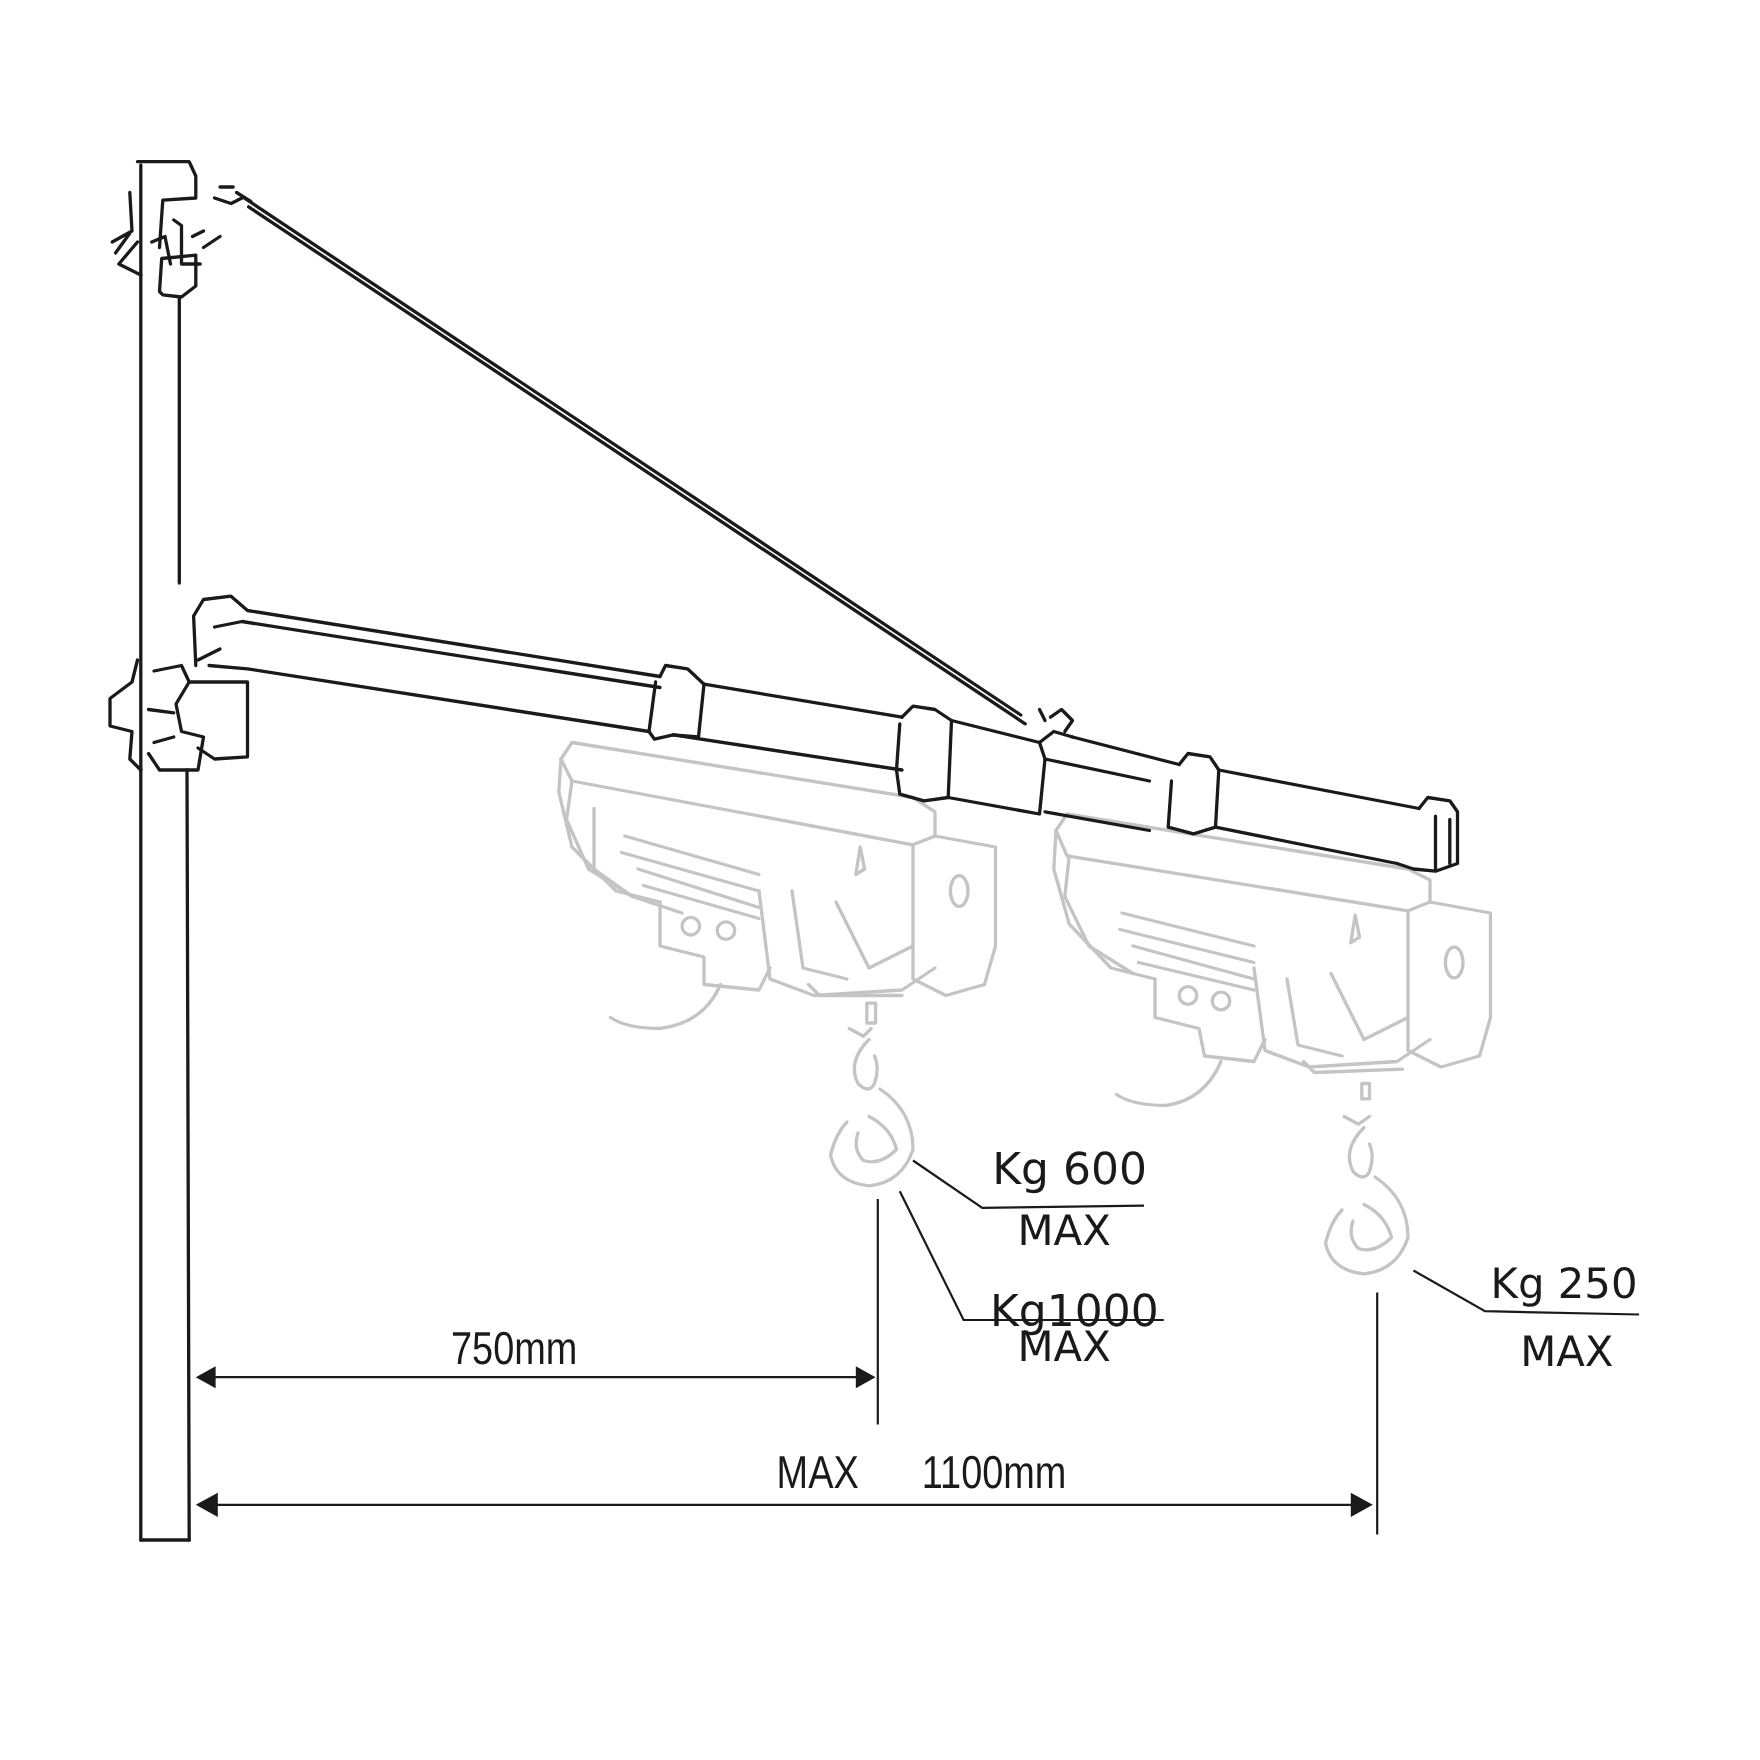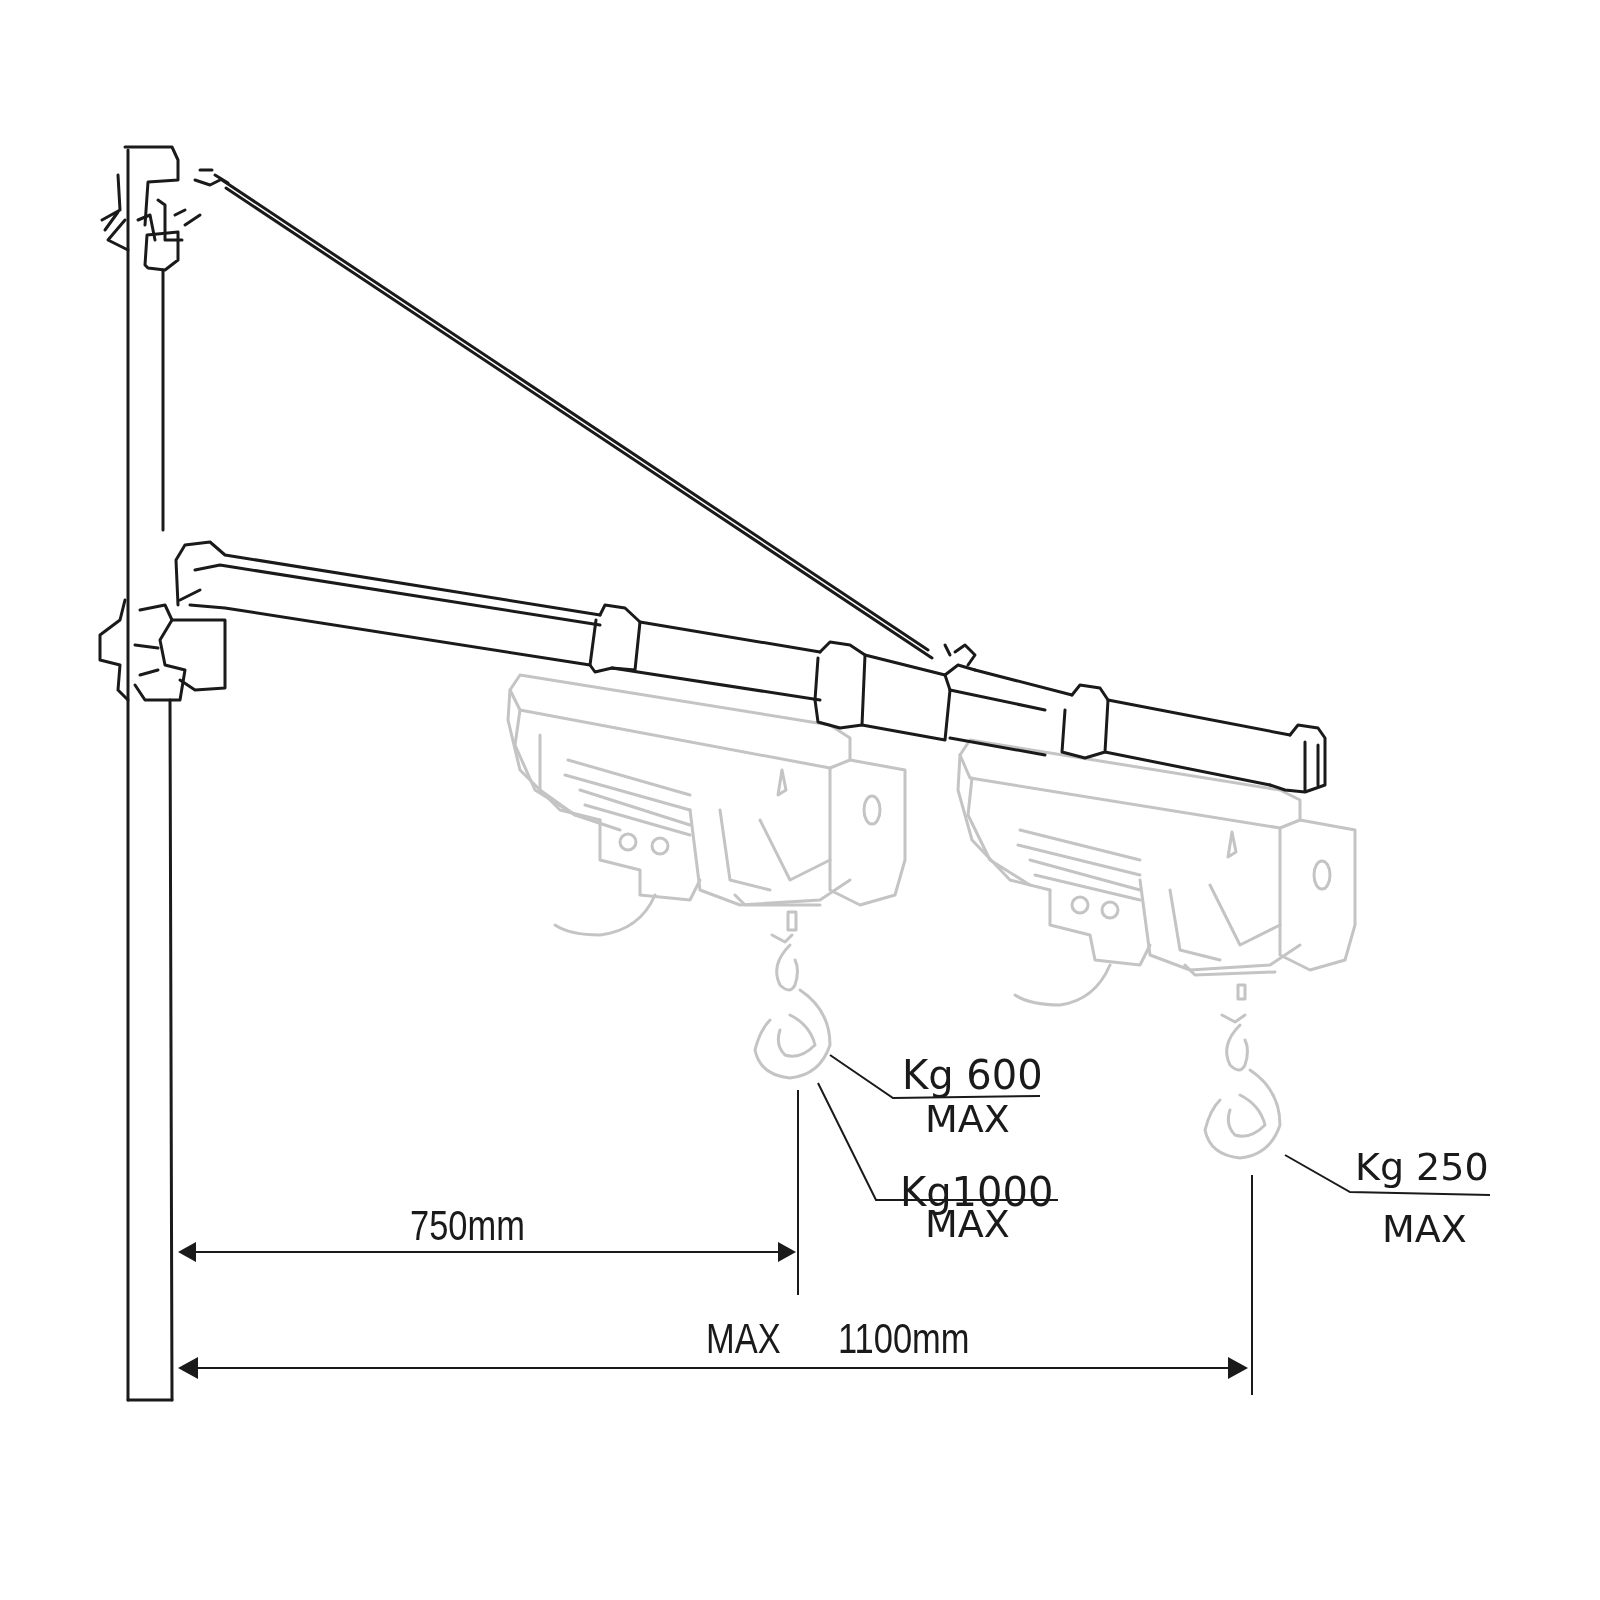--- a/index.html
+++ b/index.html
@@ -133,21 +133,21 @@
     <line x1="1252" y1="1175" x2="1252" y2="1395" class="thin"></line>
     <line x1="192" y1="1252" x2="782" y2="1252" class="thin"></line>
     <polygon points="178,1252 196,1242 196,1262" fill="#1a1a1a"></polygon>
     <polygon points="796,1252 778,1242 778,1262" fill="#1a1a1a"></polygon>
     <line x1="192" y1="1368" x2="1236" y2="1368" class="thin"></line>
     <polygon points="178,1368 198,1357 198,1379" fill="#1a1a1a"></polygon>
     <polygon points="1248,1368 1228,1357 1228,1379" fill="#1a1a1a"></polygon>
   </g>
 </svg>
 
-<div class="label" style="left:902px; top:1043px; font-size:40px;margin-top:12px;">Kg 600</div>
+<div class="label" style="left:902px; top:1043px; font-size:40px;">Kg 600</div>
 <div class="label" style="left:925px; top:1100px; font-size:38px;">MAX</div>
 <div class="label" style="left:900px; top:1150px; font-size:40px;margin-top:22px;">Kg1000</div>
 <div class="label" style="left:925px; top:1205px; font-size:38px;">MAX</div>
 <div class="label" style="left:1355px; top:1148px; font-size:38px;">Kg 250</div>
 <div class="label" style="left:1382px; top:1210px; font-size:38px;">MAX</div>
 
 <div class="label cond" style="left:410px; top:1205px; font-size:42px;">750mm</div>
 <div class="label cond" style="left:706px; top:1318px; font-size:42px;">MAX</div>
 <div class="label cond" style="left:838px; top:1318px; font-size:42px;">1100mm</div>
 

